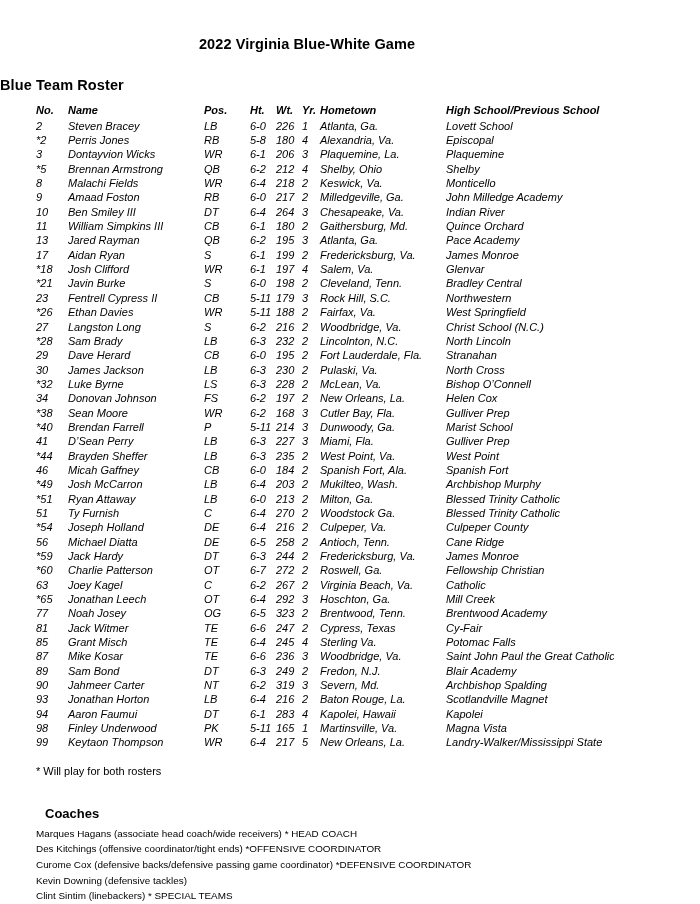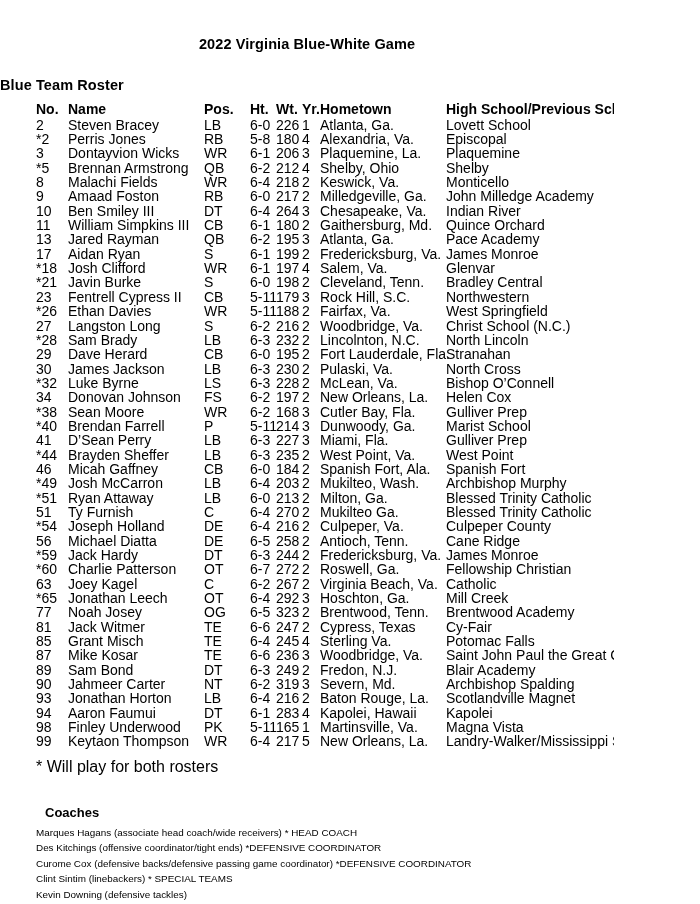--- a/index.html
+++ b/index.html
@@ -33,27 +33,28 @@
   }
   .section-heading {
     font-size: 14.5px;
     font-weight: bold;
     margin: 0;
     padding-top: 25px;
     letter-spacing: 0.1px;
   }
   table.roster {
     border-collapse: collapse;
-    margin: 4px;
+    margin: 12px;
     margin-top: 9px;
     margin-left: 36px;
-    font-size: 14px;
+    font-size: 11px;
     line-height: 1;
     table-layout: fixed;
     width: 636px;
+    font-style: italic;
   }
   table.roster th,
   table.roster td {
     padding: 0;
     margin: 0;
     height: 14.35px;
     vertical-align: bottom;
     white-space: nowrap;
     font-weight: normal;
     text-align: left;
@@ -74,21 +75,21 @@
 
   td.no, th.no { text-align: right; padding-right: 17px; }
   td.name, th.name { padding-right: 8px; }
   td.pos, th.pos { padding-right: 6px; }
   td.ht, th.ht { padding-right: 6px; }
   td.wt, th.wt { padding-right: 8px; }
   td.yr, th.yr { padding-right: 6px; }
   td.home, th.home { padding-right: 8px; }
 
   .footnote {
-    font-size: 16px;
+    font-size: 11px;
     margin: 0;
     padding-left: 36px;
     padding-top: 4px;
     line-height: 1.35;
   }
   .coaches-heading {
     font-size: 13px;
     font-weight: bold;
     margin: 0;
     padding-left: 45px;
@@ -411,21 +412,21 @@
           <td class="home">Milton, Ga.</td>
           <td class="hs">Blessed Trinity Catholic</td>
         </tr>
         <tr>
           <td class="no">51</td>
           <td class="name">Ty Furnish</td>
           <td class="pos">C</td>
           <td class="ht">6-4</td>
           <td class="wt">270</td>
           <td class="yr">2</td>
-          <td class="home">Mukilteo Ga.</td>
+          <td class="home">Woodstock Ga.</td>
           <td class="hs">Blessed Trinity Catholic</td>
         </tr>
         <tr>
           <td class="no">*54</td>
           <td class="name">Joseph Holland</td>
           <td class="pos">DE</td>
           <td class="ht">6-4</td>
           <td class="wt">216</td>
           <td class="yr">2</td>
           <td class="home">Culpeper, Va.</td>
@@ -583,19 +584,19 @@
         </tr>
       </tbody>
   </table>
 
   <p class="footnote">* Will play for both rosters</p>
 
   <p class="coaches-heading">Coaches</p>
 
   <ul class="coaches" id="coaches-list">
       <li>Marques Hagans (associate head coach/wide receivers) * HEAD COACH</li>
-      <li>Des Kitchings (offensive coordinator/tight ends) *DEFENSIVE COORDINATOR</li>
+      <li>Des Kitchings (offensive coordinator/tight ends) *OFFENSIVE COORDINATOR</li>
       <li>Curome Cox (defensive backs/defensive passing game coordinator) *DEFENSIVE COORDINATOR</li>
+      <li>Kevin Downing (defensive tackles)</li>
       <li>Clint Sintim (linebackers) * SPECIAL TEAMS</li>
-      <li>Kevin Downing (defensive tackles)</li>
     </ul>
 
 </div>
 
 </body></html>

